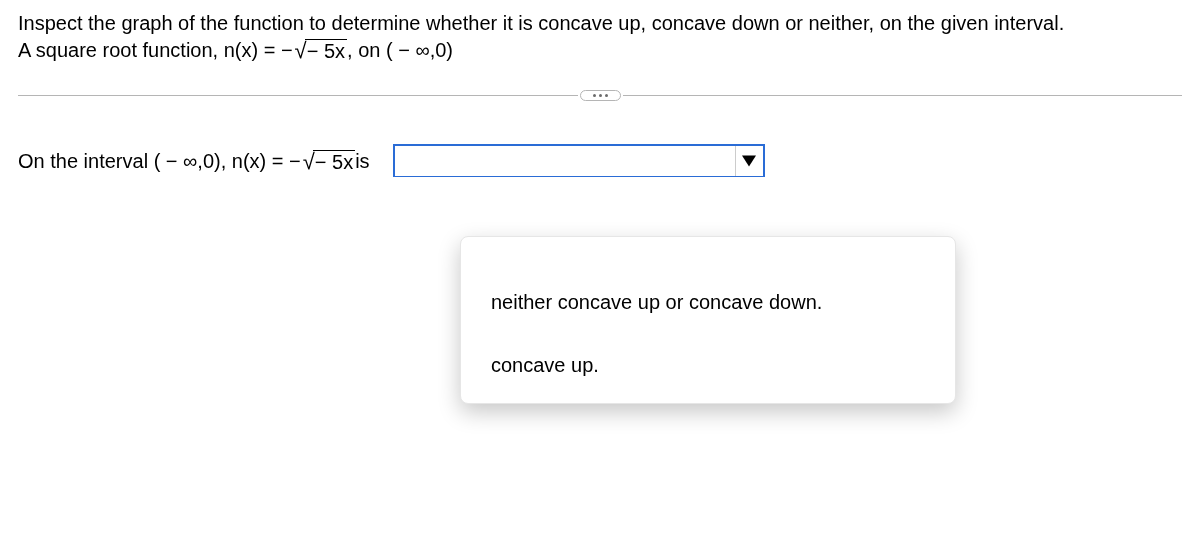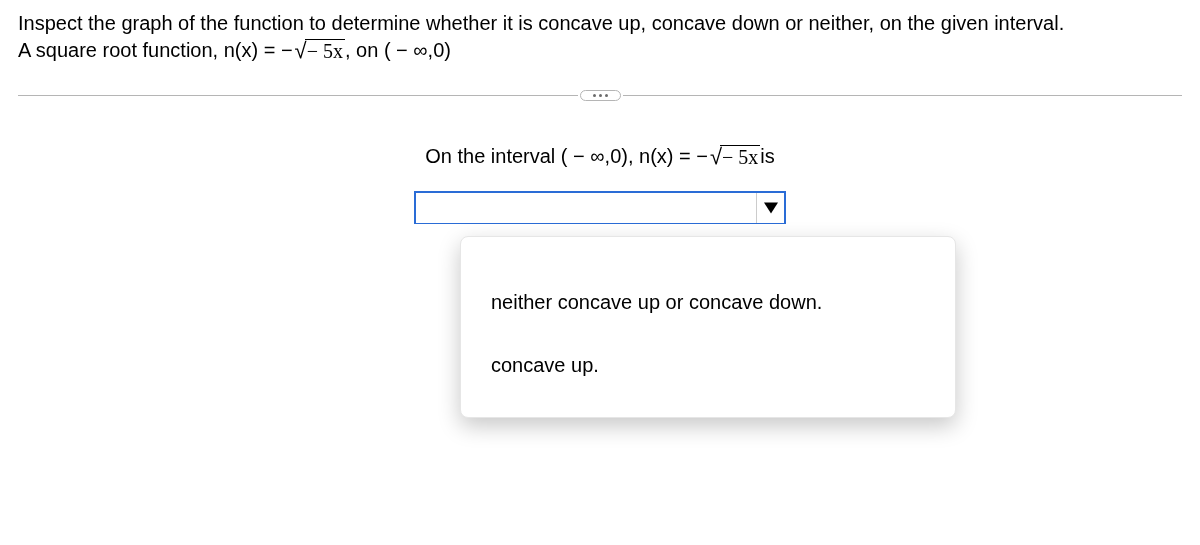--- a/index.html
+++ b/index.html
@@ -33,21 +33,20 @@
     line-height: 1;
     position: relative;
     top: 1px;
   }
   .radicand-wrap {
     display: inline-block;
     border-top: 1.4px solid #000;
     padding: 0 2px;
     margin-left: -2px;
     line-height: 1.1;
-    font-family: Liberation Serif, serif;
   }
   .divider-row {
     display: flex;
     align-items: center;
     width: 100%;
     margin-bottom: 44px;
   }
   .hr-line {
     flex: 1;
     height: 1px;
@@ -68,21 +67,20 @@
     width: 3px;
     height: 3px;
     background: #6b6b6b;
     border-radius: 50%;
   }
   .answer-row {
     display: flex;
     align-items: center;
     gap: 24px;
     margin-left: 0;
-    flex-direction: column;
   }
   .dropdown {
     display: inline-flex;
     align-items: center;
     width: 370px;
     height: 32px;
     border: 1px solid #999;
     outline: 2px solid #2a6cd6;
     outline-offset: -1px;
     background: #fff;
@@ -110,21 +108,21 @@
   }
   .options-panel {
     position: absolute;
     left: 460px;
     top: 236px;
     width: 496px;
     background: #fff;
     border: 1px solid #e6e6e6;
     border-radius: 8px;
     box-shadow: 0 8px 22px rgba(0,0,0,0.22);
-    padding: 40px 30px 32px 30px;
+    padding: 40px 30px 18px 30px;
   }
   .option-item {
     padding: 14px 0 26px 0;
     font-size: 20px;
     cursor: pointer;
   }
   .option-item:last-child {
     padding-bottom: 8px;
   }
 </style>

